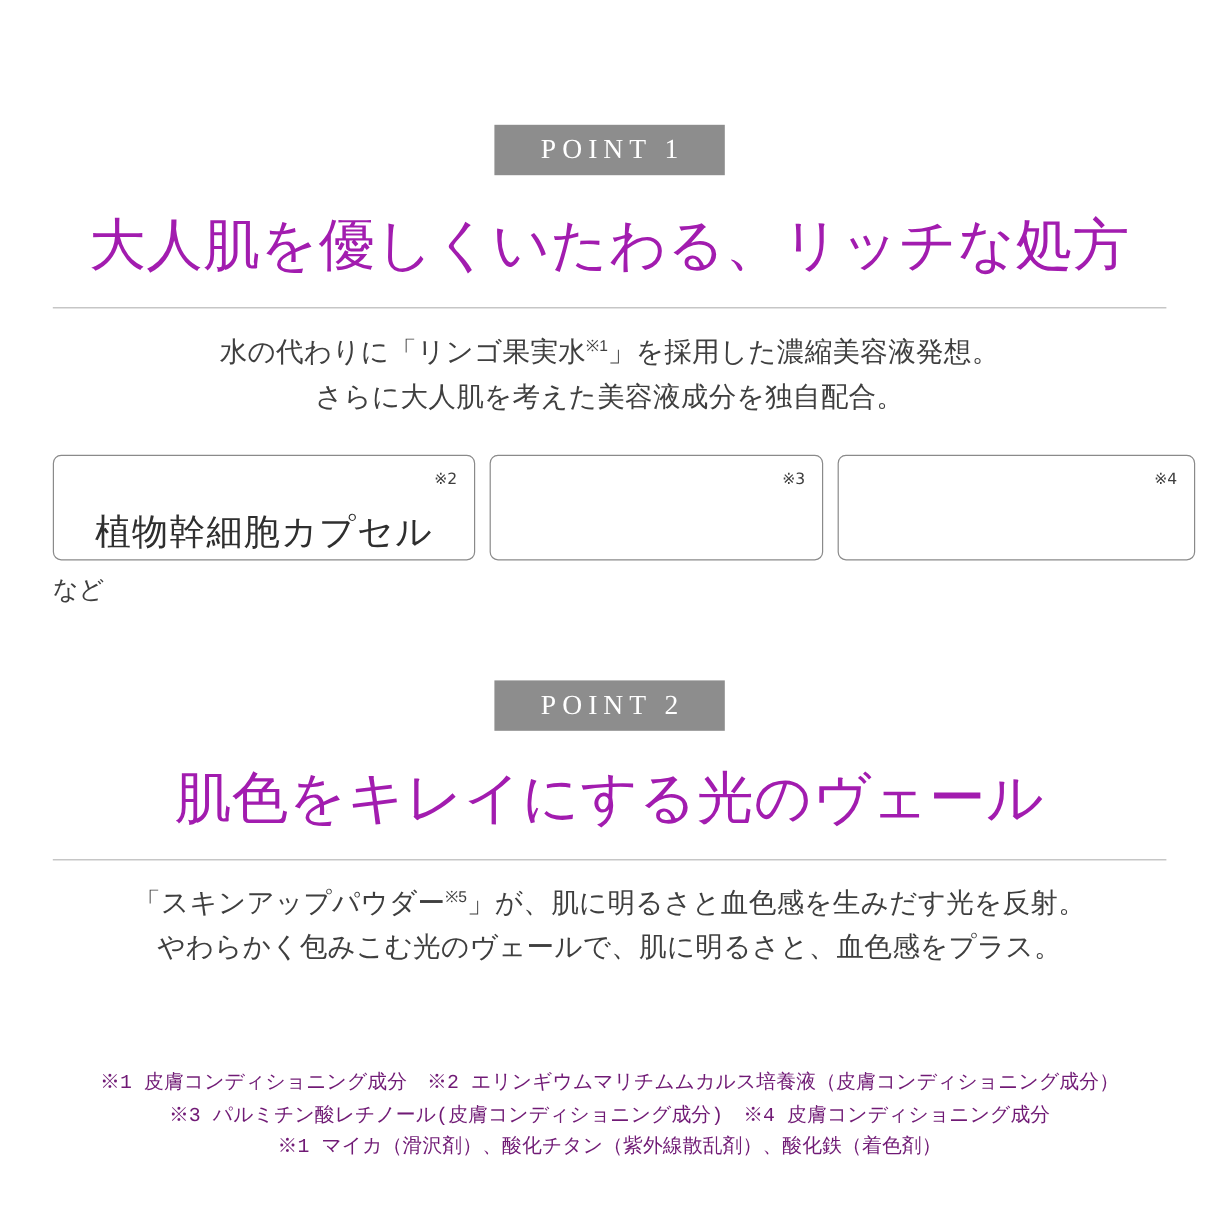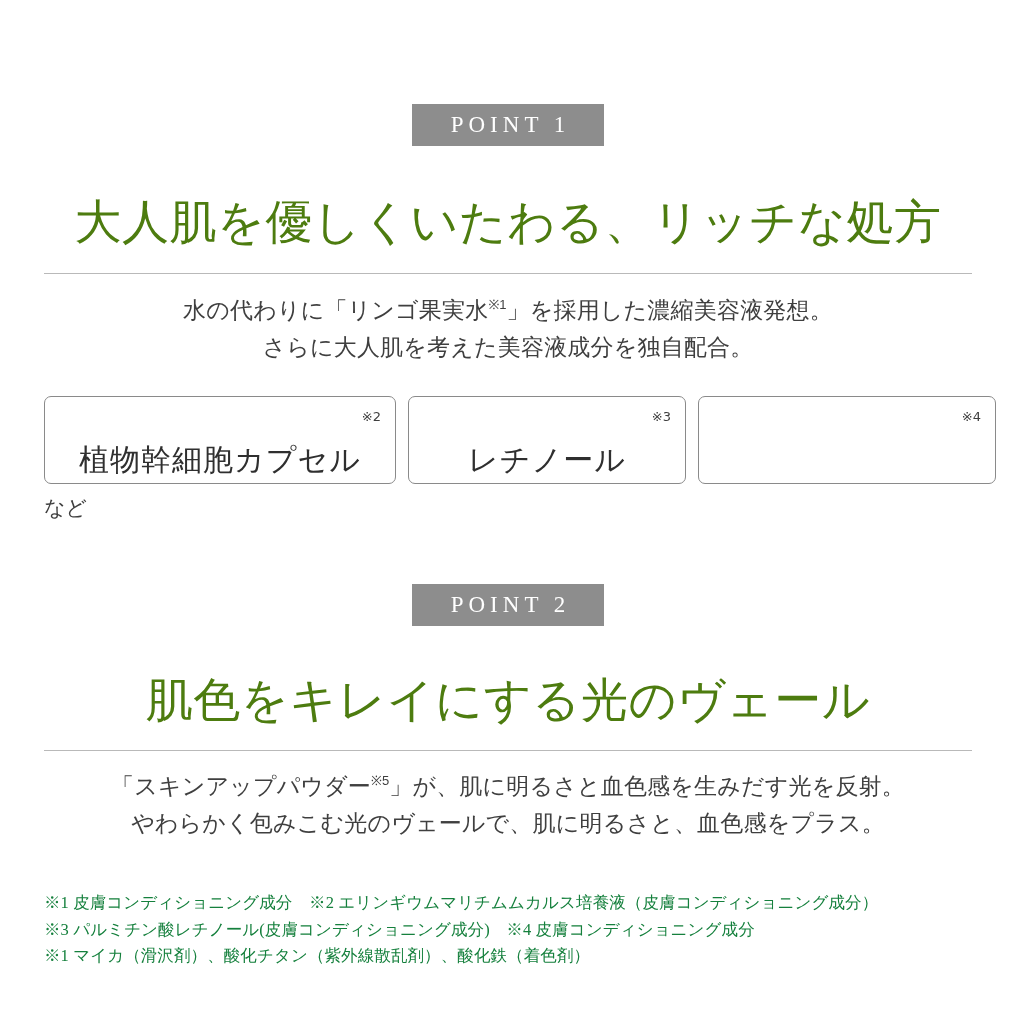--- a/index.html
+++ b/index.html
@@ -37,26 +37,25 @@
     padding: 9px 34px 10px 34px;
     line-height: 1;
     text-align: center;
   }
 
   
   .section-title {
     text-align: center;
     font-family: "DejaVu Sans", "Liberation Sans", sans-serif;
     font-weight: 400;
-    color: #4d7c0f;
+    color: #a21caf;
     font-size: 47px;
     line-height: 1.25;
     letter-spacing: 0.5px;
     white-space: nowrap;
-    margin-top: 17px;
   }
   .rule {
     border: 0;
     border-top: 1px solid #b9b9b9;
     margin: 0;
   }
 
   
   .lead {
     text-align: center;
@@ -117,25 +116,26 @@
     margin-top: 10px;
     padding-right: 2px;
   }
 
   
   .footnotes {
     position: absolute;
     left: 44px;
     right: 44px;
     bottom: 54px;
-    font-family: Liberation Serif, serif;
+    font-family: Liberation Mono, monospace;
     font-size: 16.5px;
     line-height: 1.62;
-    color: #15803d;
+    color: #701a75;
     letter-spacing: 0.1px;
+    text-align: center;
   }
   .footnotes div { white-space: nowrap; }
 </style>
 </head>
 <body>
 
 <div class="page">
 
   <div style="height:104px"></div>
   <div class="badge-row">
@@ -158,21 +158,20 @@
     </div>
   </div>
 
   <div style="height:30px"></div>
   <div class="boxes">
     <div class="box box-1">
       <span class="label">植物幹細胞カプセル</span>
       <span class="note">※2</span>
     </div>
     <div class="box box-2">
-      <span class="label">レチノール</span>
       <span class="note">※3</span>
     </div>
     <div class="box box-3">
       <span class="note">※4</span>
     </div>
   </div>
   <div class="nado">など</div>
 
   <div style="height:62px"></div>
   <div class="badge-row">

